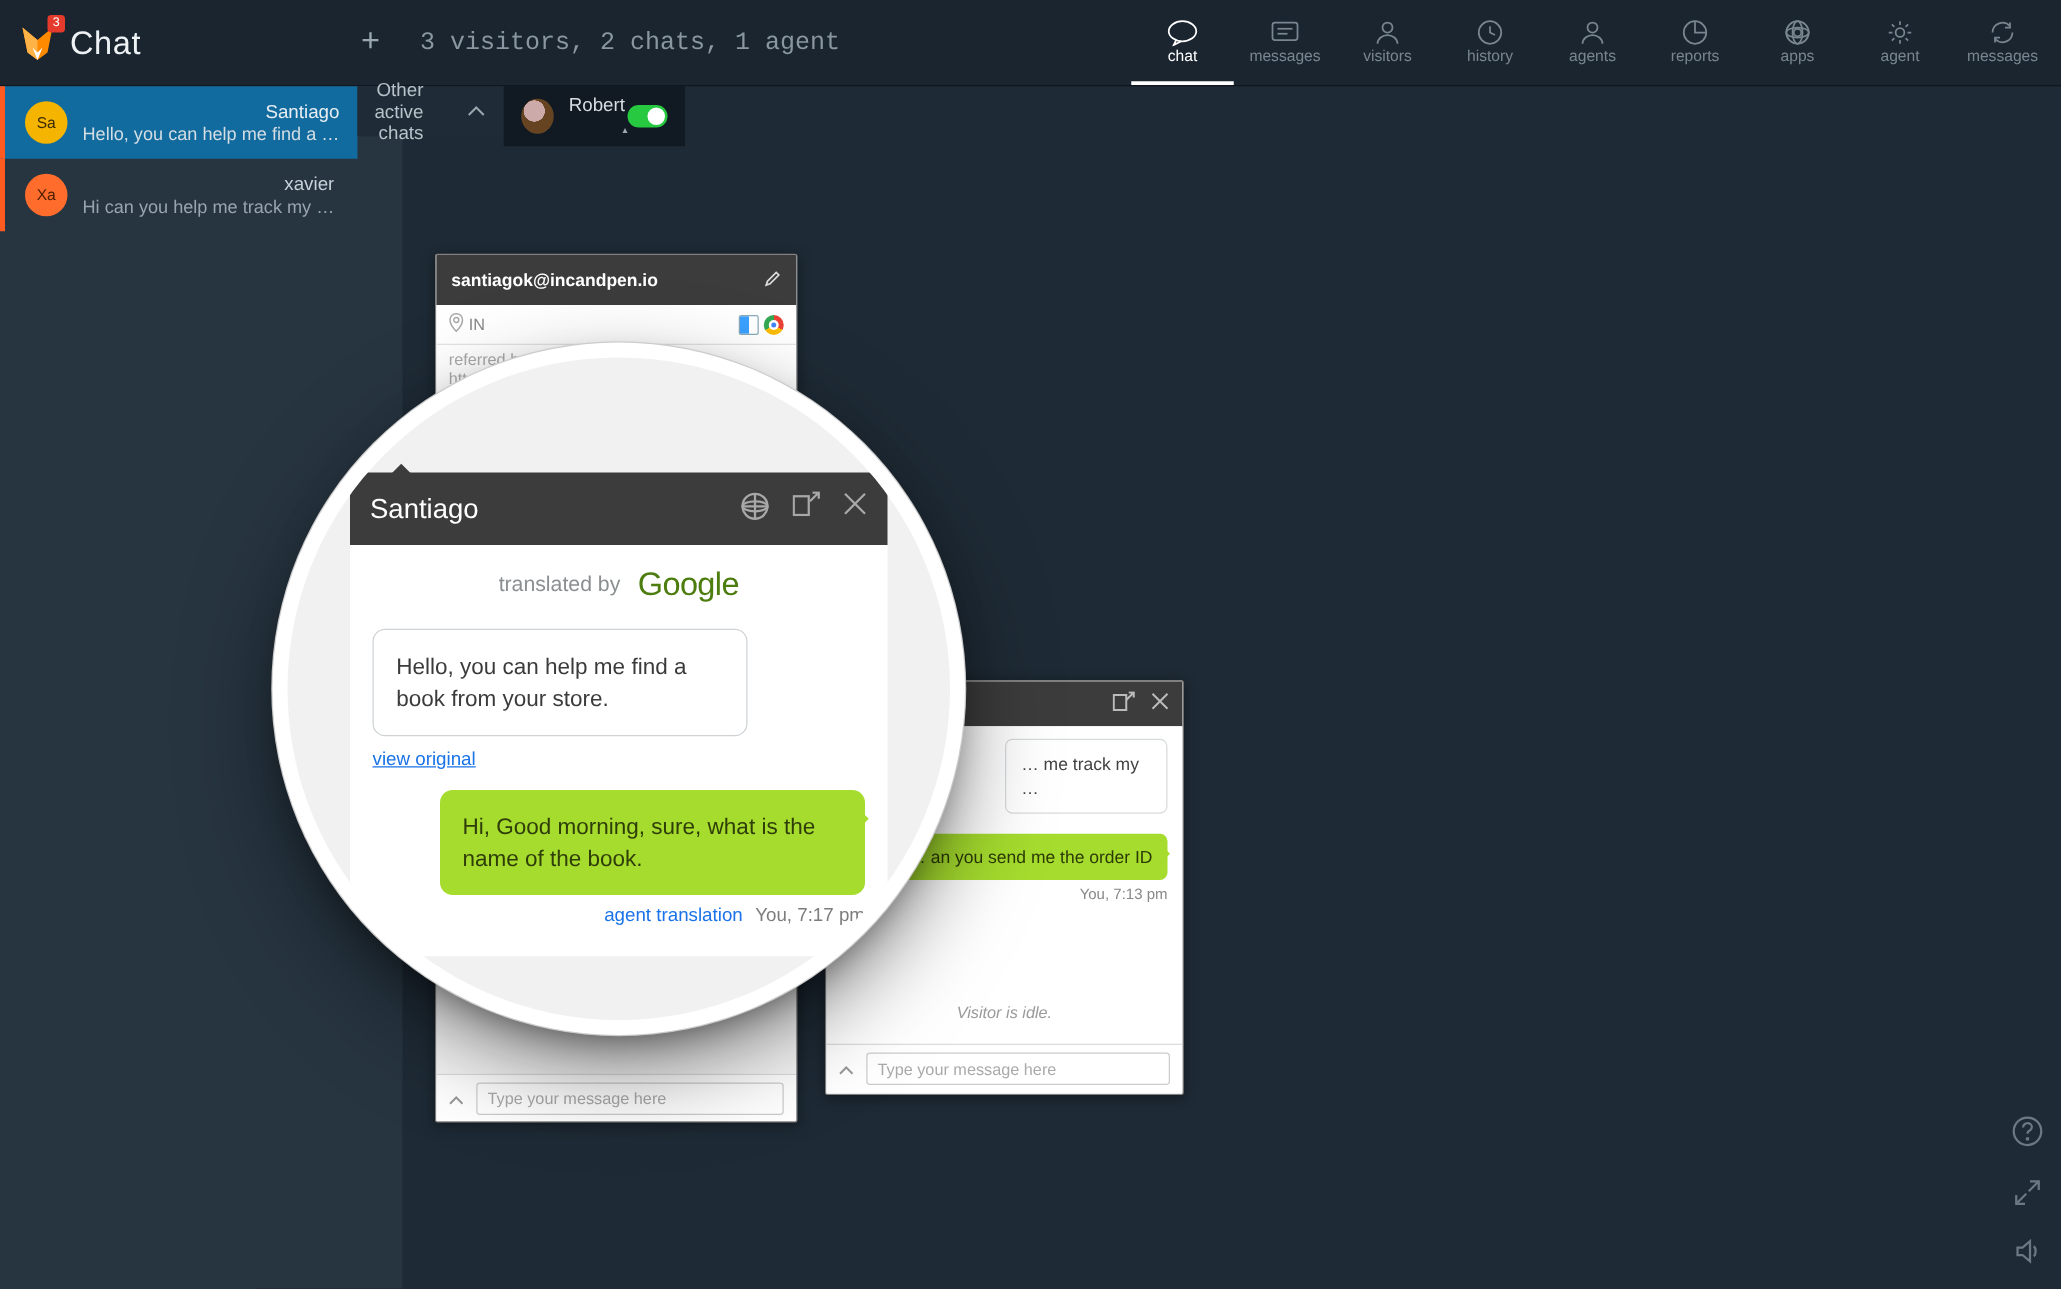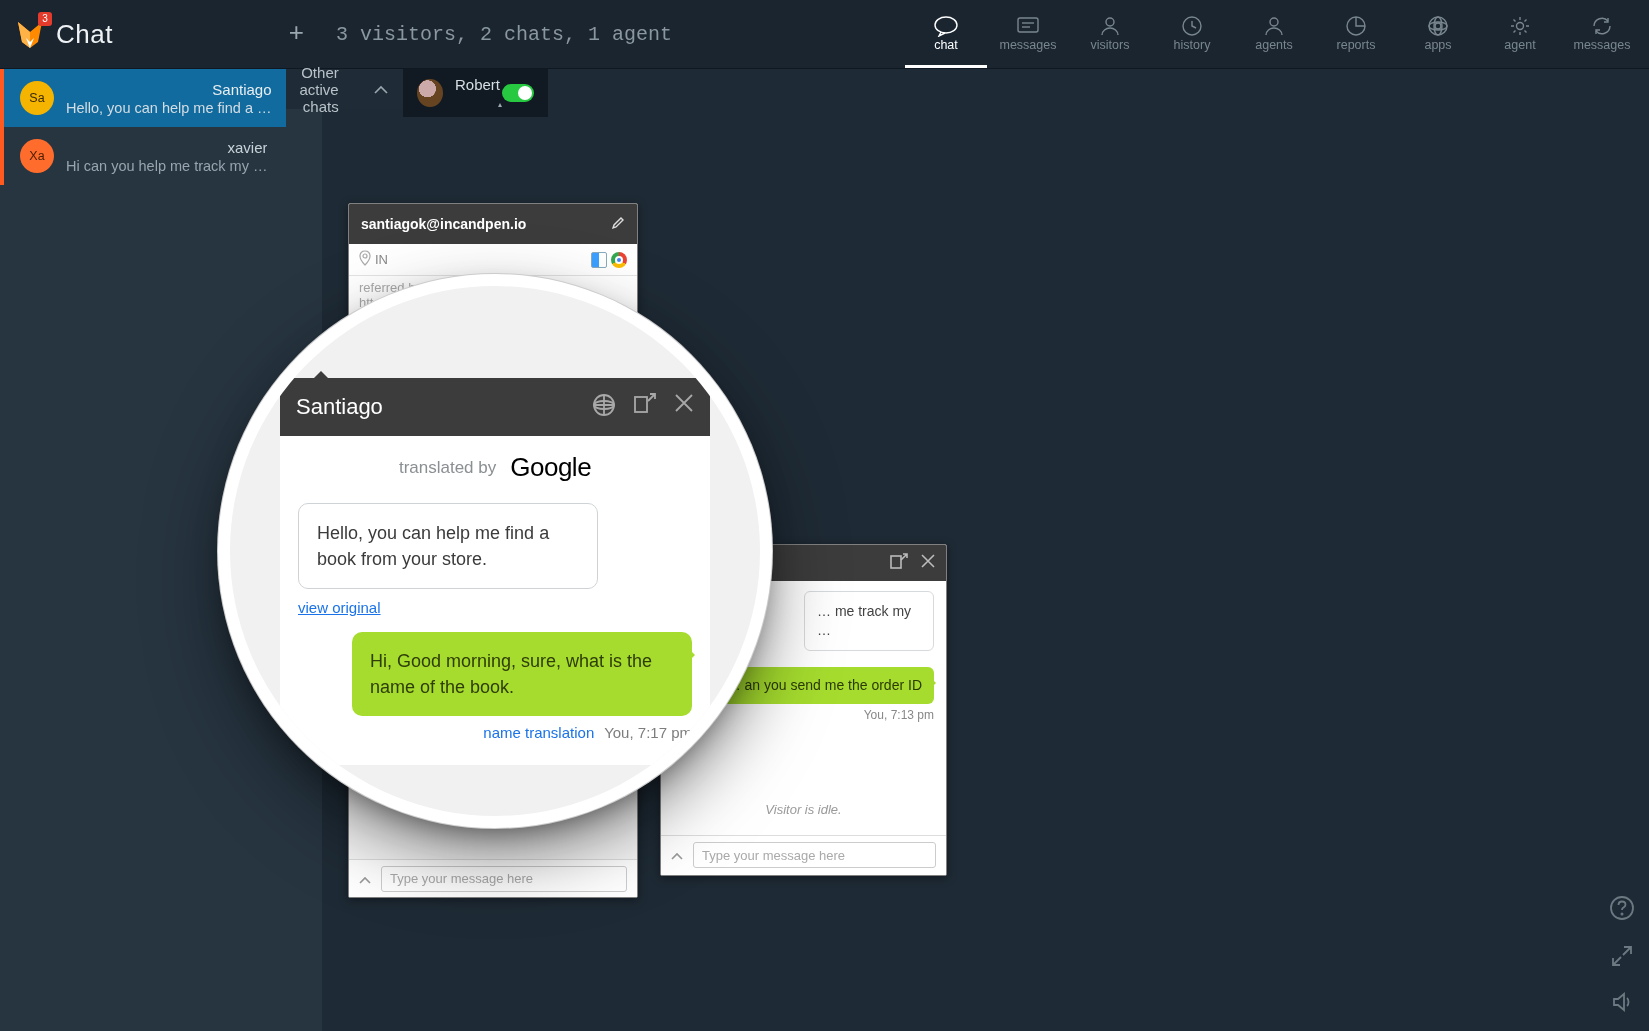--- a/index.html
+++ b/index.html
@@ -307,21 +307,21 @@
   .lhdr .icons { display: flex; gap: 18px; }
   .lhdr .icons svg { stroke: #a8a8a8; fill: none; stroke-width: 1.8; }
   .lcontent { background: #fff; padding: 16px 18px 24px; }
   .lgoog {
     text-align: center; color: #8a8f92; font-size: 17px; margin: 0 0 20px;
     display: flex; align-items: center; justify-content: center; gap: 14px;
   }
   .goog-word {
     font-family: "Product Sans", Arial, sans-serif;
     font-size: 26px; font-weight: 500; letter-spacing: -0.5px;
-    color: #000000;
+    color: #4d7c0f;
   }
   .lbub-in {
     background: #fff; border: 1px solid #cfd3d6; border-radius: 10px;
     padding: 16px 18px; font-size: 18px; color: #3b3b3b; line-height: 1.45;
     max-width: 300px;
   }
   .l-link { color: #1a73e8; font-size: 15px; margin: 10px 0 16px; display: inline-block; }
   .lbub-out-wrap { display: flex; justify-content: flex-end; }
   .lbub-out {
     background: #a5dc2e; color: #2f3d08;
@@ -614,18 +614,18 @@
       <div class="lbub-in">
         <span>Hello, you can help me find a book from your store.</span>
       </div>
       <a href="#" class="l-link">view original</a>
       <div class="lbub-out-wrap">
         <div class="lbub-out">
           <span>Hi, Good morning, sure, what is the name of the book.</span>
         </div>
       </div>
       <div class="lmeta">
-        <a href="#">name translation</a>
+        <a href="#">agent translation</a>
         <span>You, 7:17 pm</span>
       </div>
     </div>
   </div>
 </div>
 
 </body></html>

